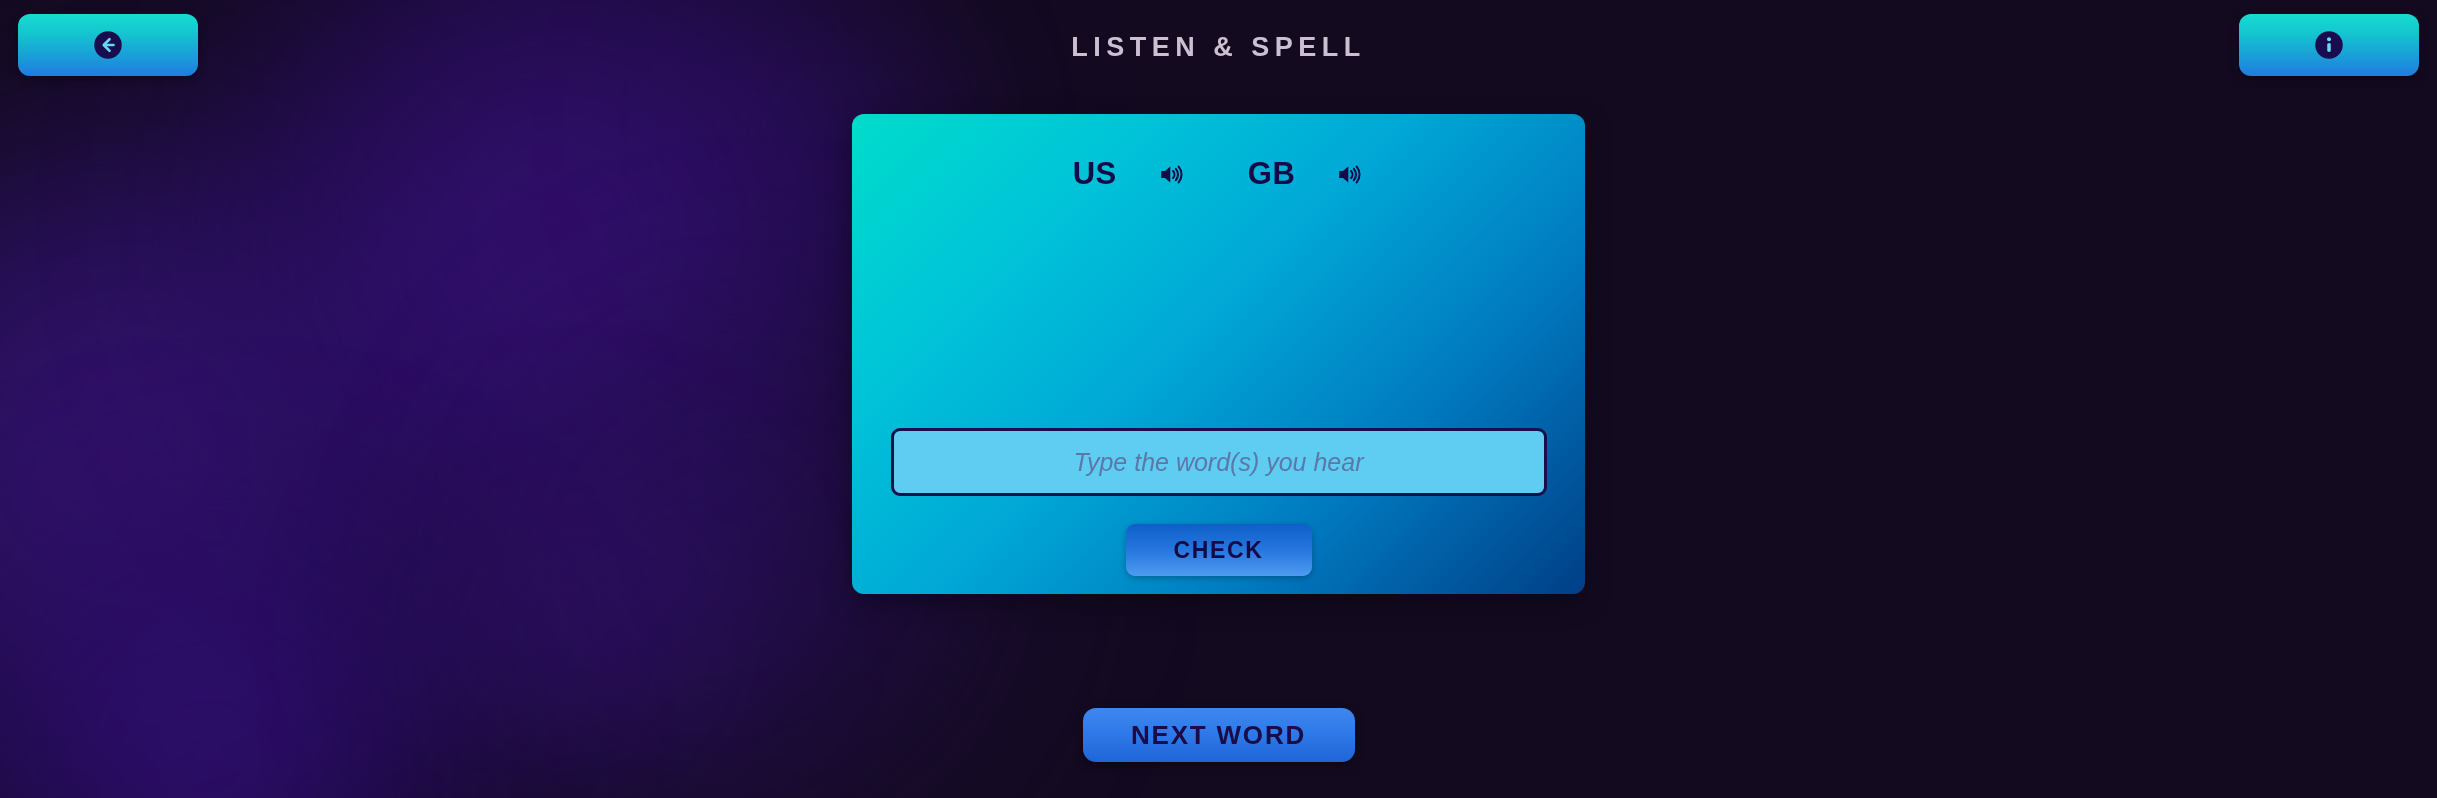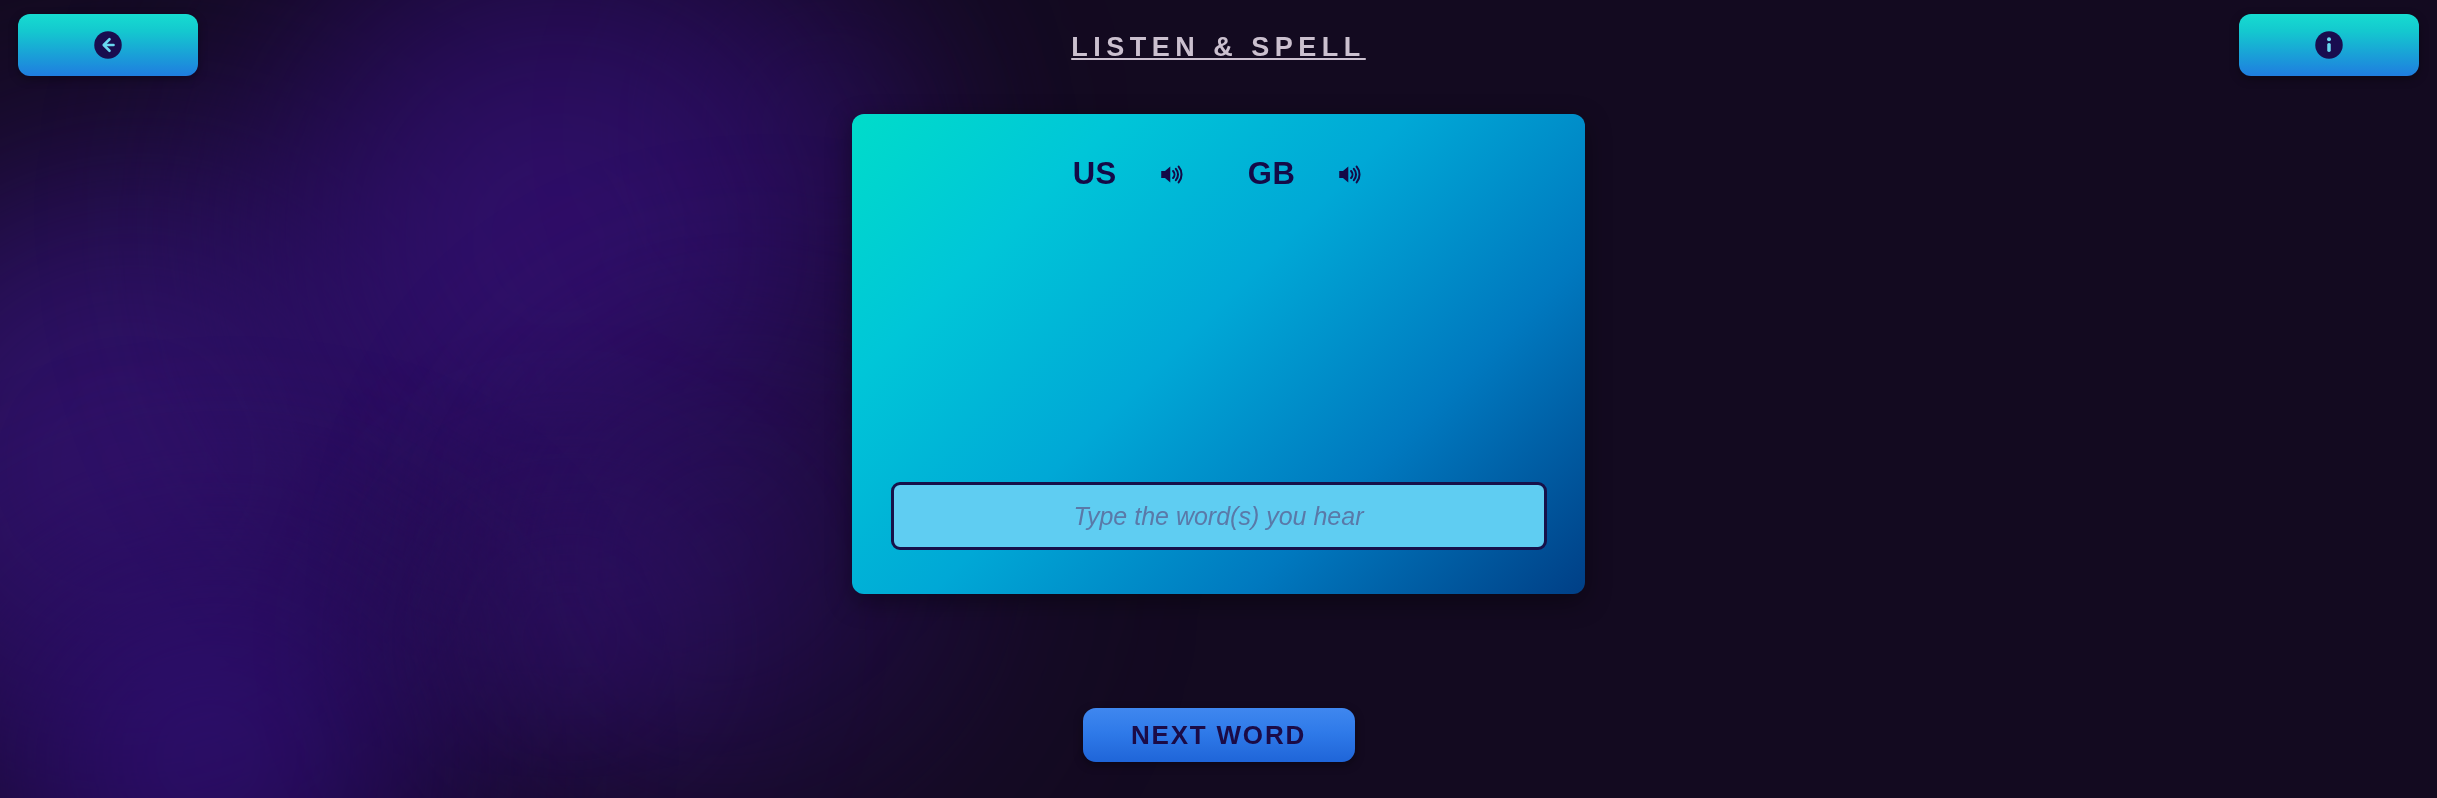--- a/index.html
+++ b/index.html
@@ -95,35 +95,34 @@
   #app-title {
     position: absolute;
     left: 0; top: 0;
     width: 100%;
     text-align: center;
     line-height: 95px;
     font-size: 27px;
     font-weight: bold;
     letter-spacing: 5.5px;
     color: #cbc0cf;
-    text-decoration: underline;
   }
 
   
   #exercise-card {
     position: absolute;
     left: 852px;
     top: 114px;
     width: 733px;
     height: 480px;
     border-radius: 12px;
     background: linear-gradient(135deg, #00dcca 0%, #00c6d8 22%, #00a8d6 46%, #0079bf 72%, #003f86 100%);
     z-index: 4;
     box-shadow: 0 8px 26px rgba(0,0,0,.38);
-    padding: 28px 36px 44px;
+    padding: 28px 36px 18px;
     display: flex;
     flex-direction: column;
   }
 
   #accent-row {
     display: flex;
     align-items: center;
     justify-content: center;
     gap: 0;
     height: 64px;
@@ -293,16 +292,17 @@
     </div>
 
   </div>
 
   <div id="feedback-area">
     <span id="feedback-text"></span>
   </div>
 
   <input id="answer-input" type="text" placeholder="Type the word(s) you hear" style="">
 
+  <button id="check-button">CHECK</button>
 
 </div>
 
 <button id="next-word-button">NEXT WORD</button>
 
 </body></html>

